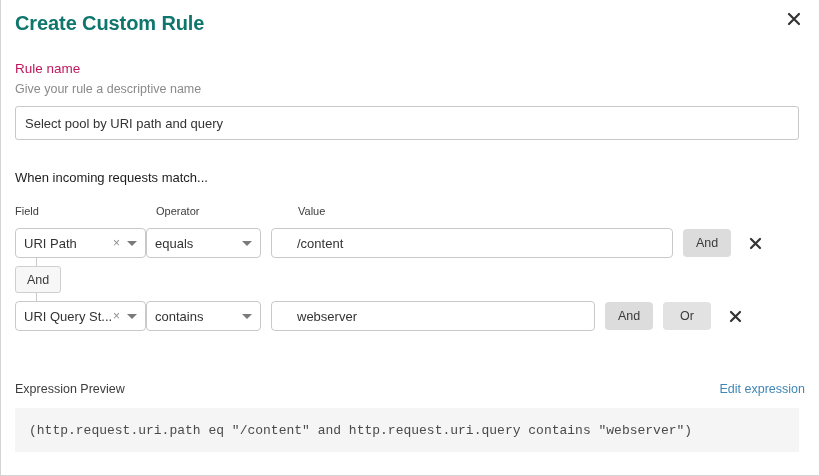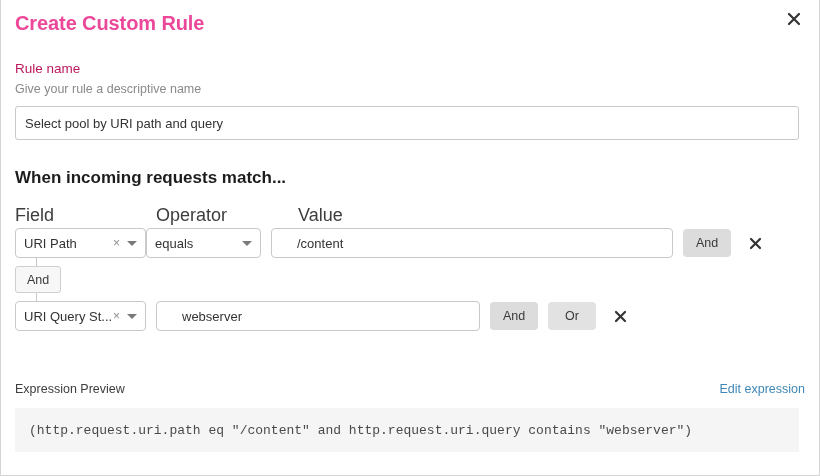--- a/index.html
+++ b/index.html
@@ -28,21 +28,21 @@
 
   
   .modal-header {
     position: relative;
     padding-top: 10px;
     height: 36px;
   }
   .modal-title {
     font-size: 20px;
     font-weight: bold;
-    color: #ec4899;
+    color: #0f766e;
     letter-spacing: -0.1px;
     line-height: 26px;
   }
   .close-btn {
     position: absolute;
     top: 6px;
     right: -2px;
     width: 26px;
     height: 26px;
     display: flex;
@@ -79,33 +79,33 @@
     font-size: 13px;
     color: #333333;
     background: #ffffff;
     border: 1px solid #c9c9c9;
     border-radius: 3px;
     outline: none;
   }
 
   
   .match-heading {
-    font-size: 17px;
-    font-weight: bold;
+    font-size: 13px;
+    font-weight: normal;
     color: #1d1d1d;
     margin-top: 28px;
     line-height: 19px;
   }
 
   
   .col-headers {
     position: relative;
     height: 18px;
     margin-top: 18px;
-    font-size: 18px;
+    font-size: 11px;
     color: #3d3d3d;
   }
   .col-headers span { position: absolute; top: 0; }
   .ch-field    { left: 0px; }
   .ch-operator { left: 141px; }
   .ch-value    { left: 283px; }
 
   
   .conditions { position: relative; margin-top: 5px; }
 
@@ -321,20 +321,24 @@
       <div class="conn-badge">And</div>
       <div class="conn-line bottom"></div>
     </div>
 
     <div class="cond-row row-2">
       <div class="select-box field-select">
         <span class="select-text">URI Query St...</span>
         <span class="clear-x">×</span>
         <span class="caret"></span>
       </div>
+      <div class="select-box op-select">
+        <span class="select-text">contains</span>
+        <span class="caret"></span>
+      </div>
       <input class="value-input v2" type="text" value="webserver" style="">
       <button class="logic-btn and">And</button>
       <button class="logic-btn or">Or</button>
       <button class="delete-btn">
         <svg width="13" height="13" viewBox="0 0 13 13">
           <path d="M2 2 L11 11 M11 2 L2 11" stroke="#333333" stroke-width="2.2" stroke-linecap="round"></path>
         </svg>
       </button>
     </div>
 

